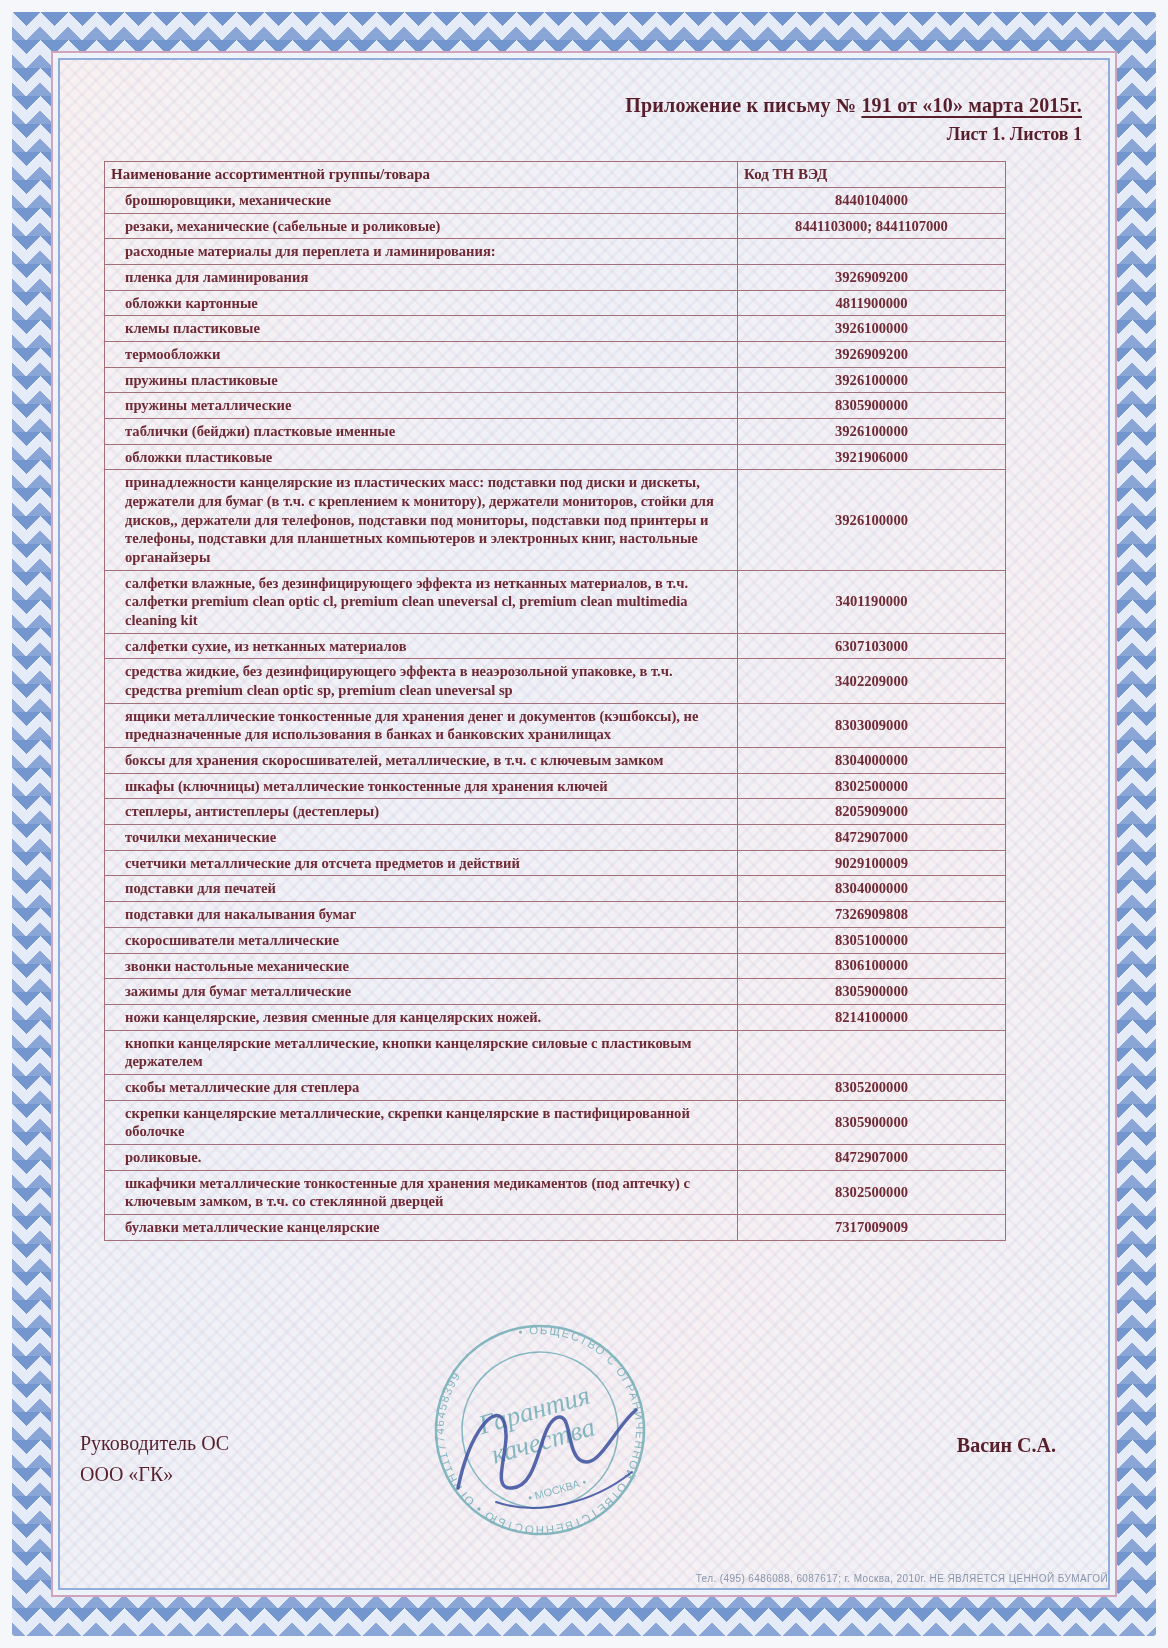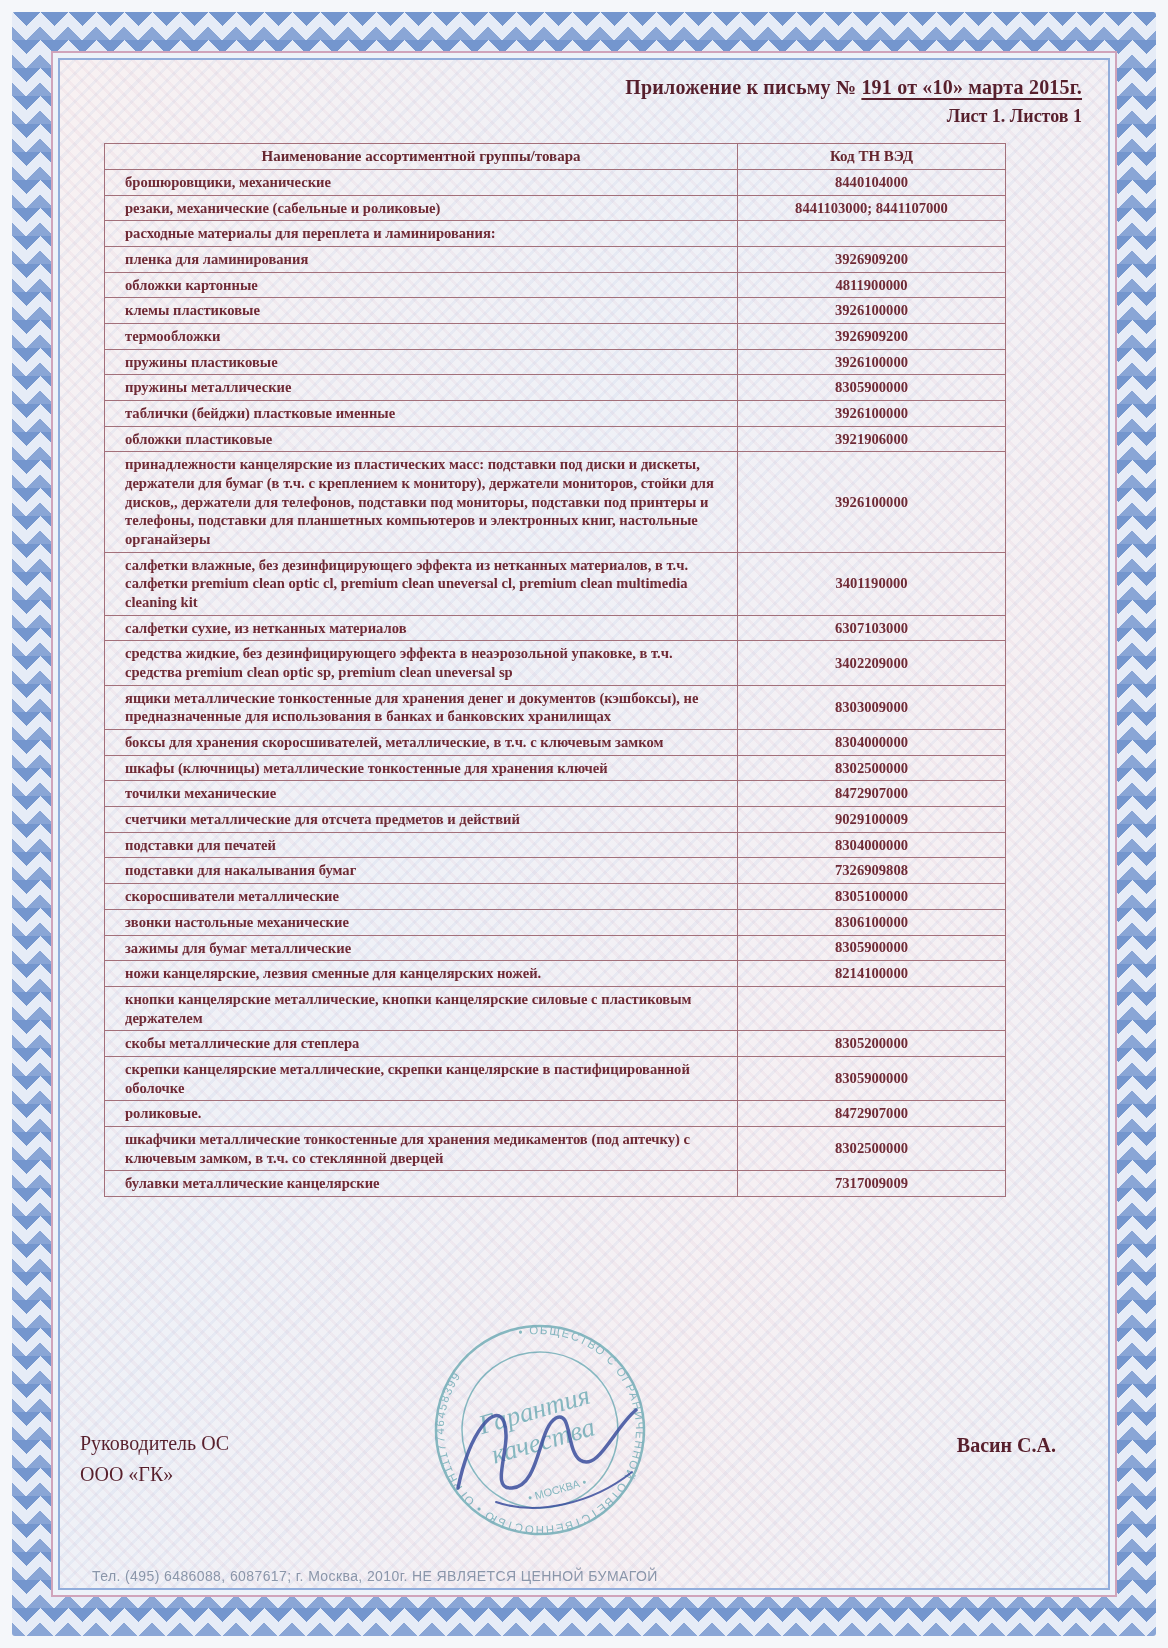--- a/index.html
+++ b/index.html
@@ -28,35 +28,35 @@
   .inner-area {
     position: absolute; inset: 58px;
     background:
       repeating-linear-gradient(45deg, rgba(209,160,184,0.10) 0 3px, transparent 3px 10px),
       repeating-linear-gradient(-45deg, rgba(140,168,216,0.10) 0 3px, transparent 3px 10px),
       linear-gradient(115deg, #f8f1f2 0%, #eff1f7 40%, #f6f0f3 70%, #f0f2f7 100%);
     border: 2px solid #92addb;
     box-shadow: 0 0 0 5px #eef2f9, 0 0 0 7px #d0a4bb;
   }
 
-  .header-block { margin: 16px 26px 0 0; text-align: right; color: #571f2c; }
+  .header-block { margin: 34px 26px 0 0; text-align: right; color: #571f2c; }
   .doc-title { font-size: 20px; font-weight: bold; letter-spacing: 0.2px; }
   .doc-title .underlined { text-decoration: underline; text-underline-offset: 4px; }
   .sheet-info { font-size: 18px; font-weight: bold; margin-top: 7px; }
 
   table.product-table {
     border-collapse: collapse;
     width: 902px;
     margin: 16px 0 0 44px;
     color: #6f2a35;
   }
   .product-table th, .product-table td { border: 1px solid #a3707a; }
   .product-table th {
-    font-size: 15px; font-weight: bold; text-align: center;
-    padding: 4px 20px; color: #66262f;
+    font-size: 15px; font-weight: bold; text-align: left;
+    padding: 4px 6px; color: #66262f;
   }
   .product-table td.cell-name {
     font-size: 14.6px; font-weight: bold; line-height: 1.28;
     padding: 3px 10px 3px 20px; text-align: left; vertical-align: middle;
   }
   .product-table td.cell-code {
     font-size: 14.6px; font-weight: bold; text-align: center;
     vertical-align: middle; width: 268px; padding: 3px 4px;
   }
 
@@ -65,21 +65,21 @@
     display: flex; justify-content: space-between; align-items: flex-start;
     color: #571f2c;
   }
   .footer-left { font-size: 20px; font-weight: normal; line-height: 1.55; }
   .footer-right { font-size: 20px; font-weight: bold; margin-top: 6px; text-align: right; }
 
   .stamp-wrap { position: absolute; left: 340px; top: 1230px; width: 280px; height: 280px; }
 
   .fine-print {
     position: absolute; bottom: 4px; left: 0; right: 0;
-    text-align: left; font-size: 14px; letter-spacing: 0.4px;
+    text-align: right; font-size: 10px; letter-spacing: 0.4px;
     color: #8a96aa; font-family: "Liberation Sans", sans-serif; padding-left: 32px;
   }
 </style>
 </head>
 <body>
 
 <div class="page">
   <div class="zigzag-frame"></div>
 
   <div class="inner-area">
@@ -163,20 +163,24 @@
             <td class="cell-name">ящики металлические тонкостенные для хранения денег и документов (кэшбоксы), не предназначенные для использования в банках и банковских хранилищах</td>
             <td class="cell-code">8303009000</td>
           </tr>
           <tr>
             <td class="cell-name">боксы для хранения скоросшивателей, металлические, в т.ч. с ключевым замком</td>
             <td class="cell-code">8304000000</td>
           </tr>
           <tr>
             <td class="cell-name">шкафы (ключницы) металлические тонкостенные для хранения ключей</td>
             <td class="cell-code">8302500000</td>
+          </tr>
+          <tr>
+            <td class="cell-name">степлеры,  антистеплеры (дестеплеры)</td>
+            <td class="cell-code">8205909000</td>
           </tr>
           <tr>
             <td class="cell-name">точилки механические</td>
             <td class="cell-code">8472907000</td>
           </tr>
           <tr>
             <td class="cell-name">счетчики металлические для отсчета предметов и действий</td>
             <td class="cell-code">9029100009</td>
           </tr>
           <tr>

